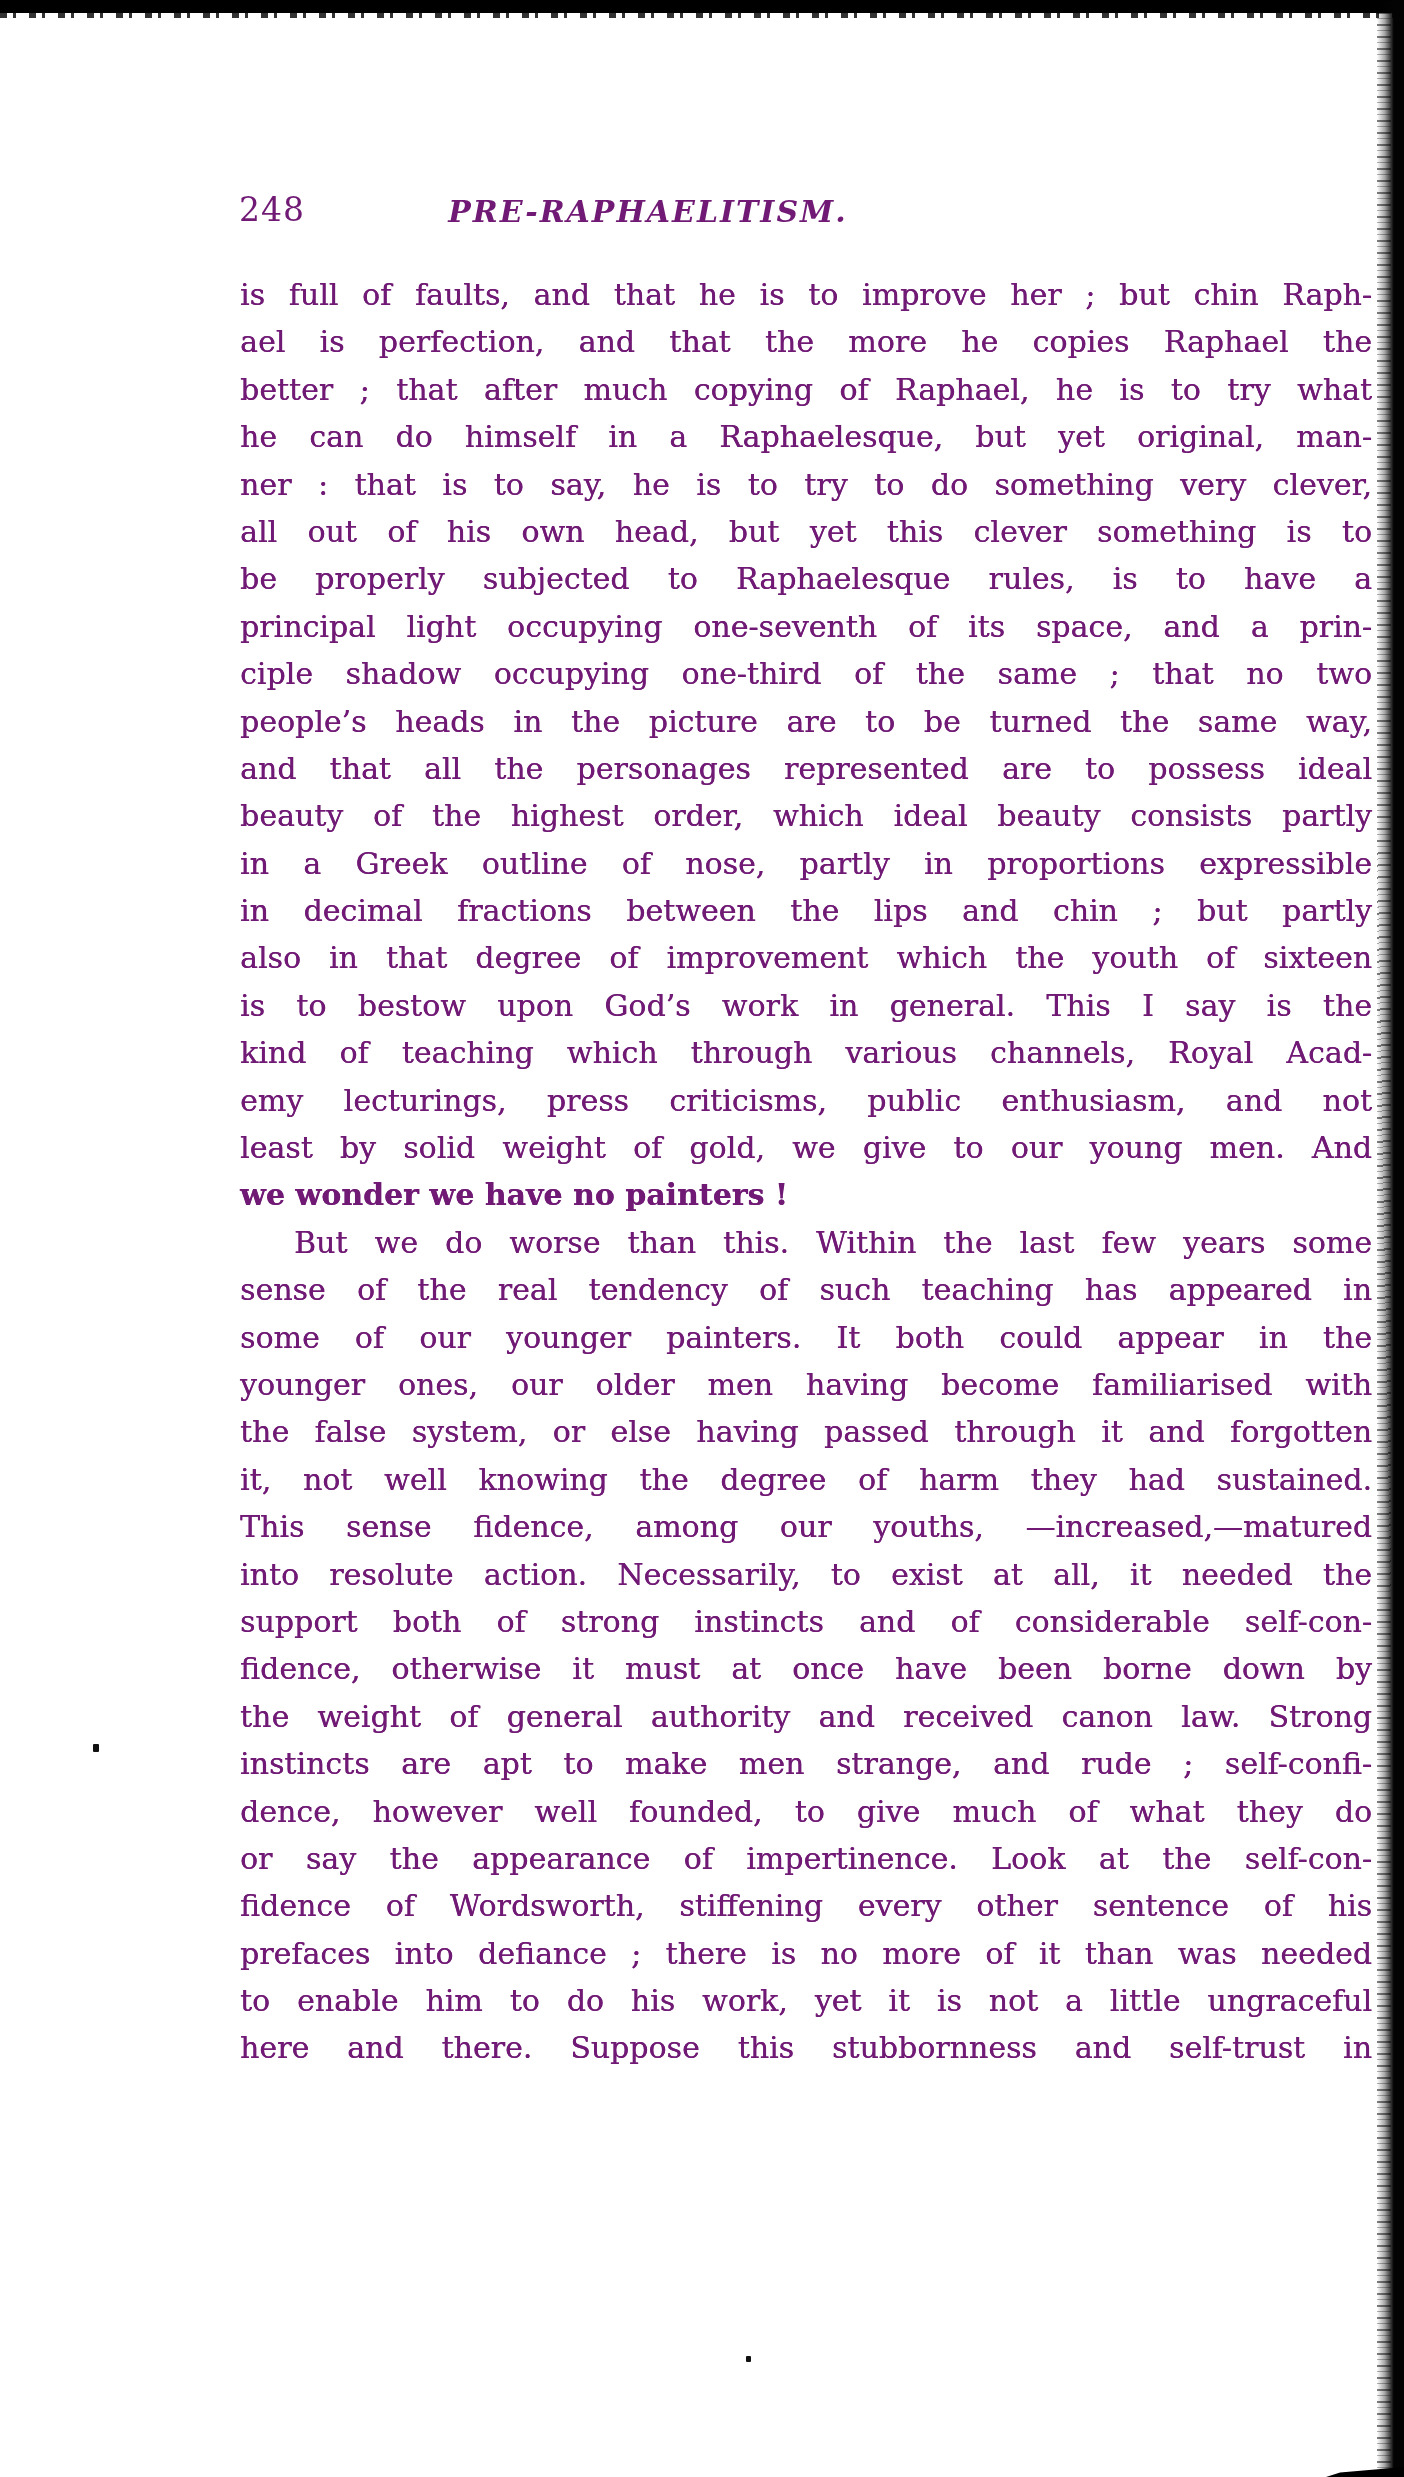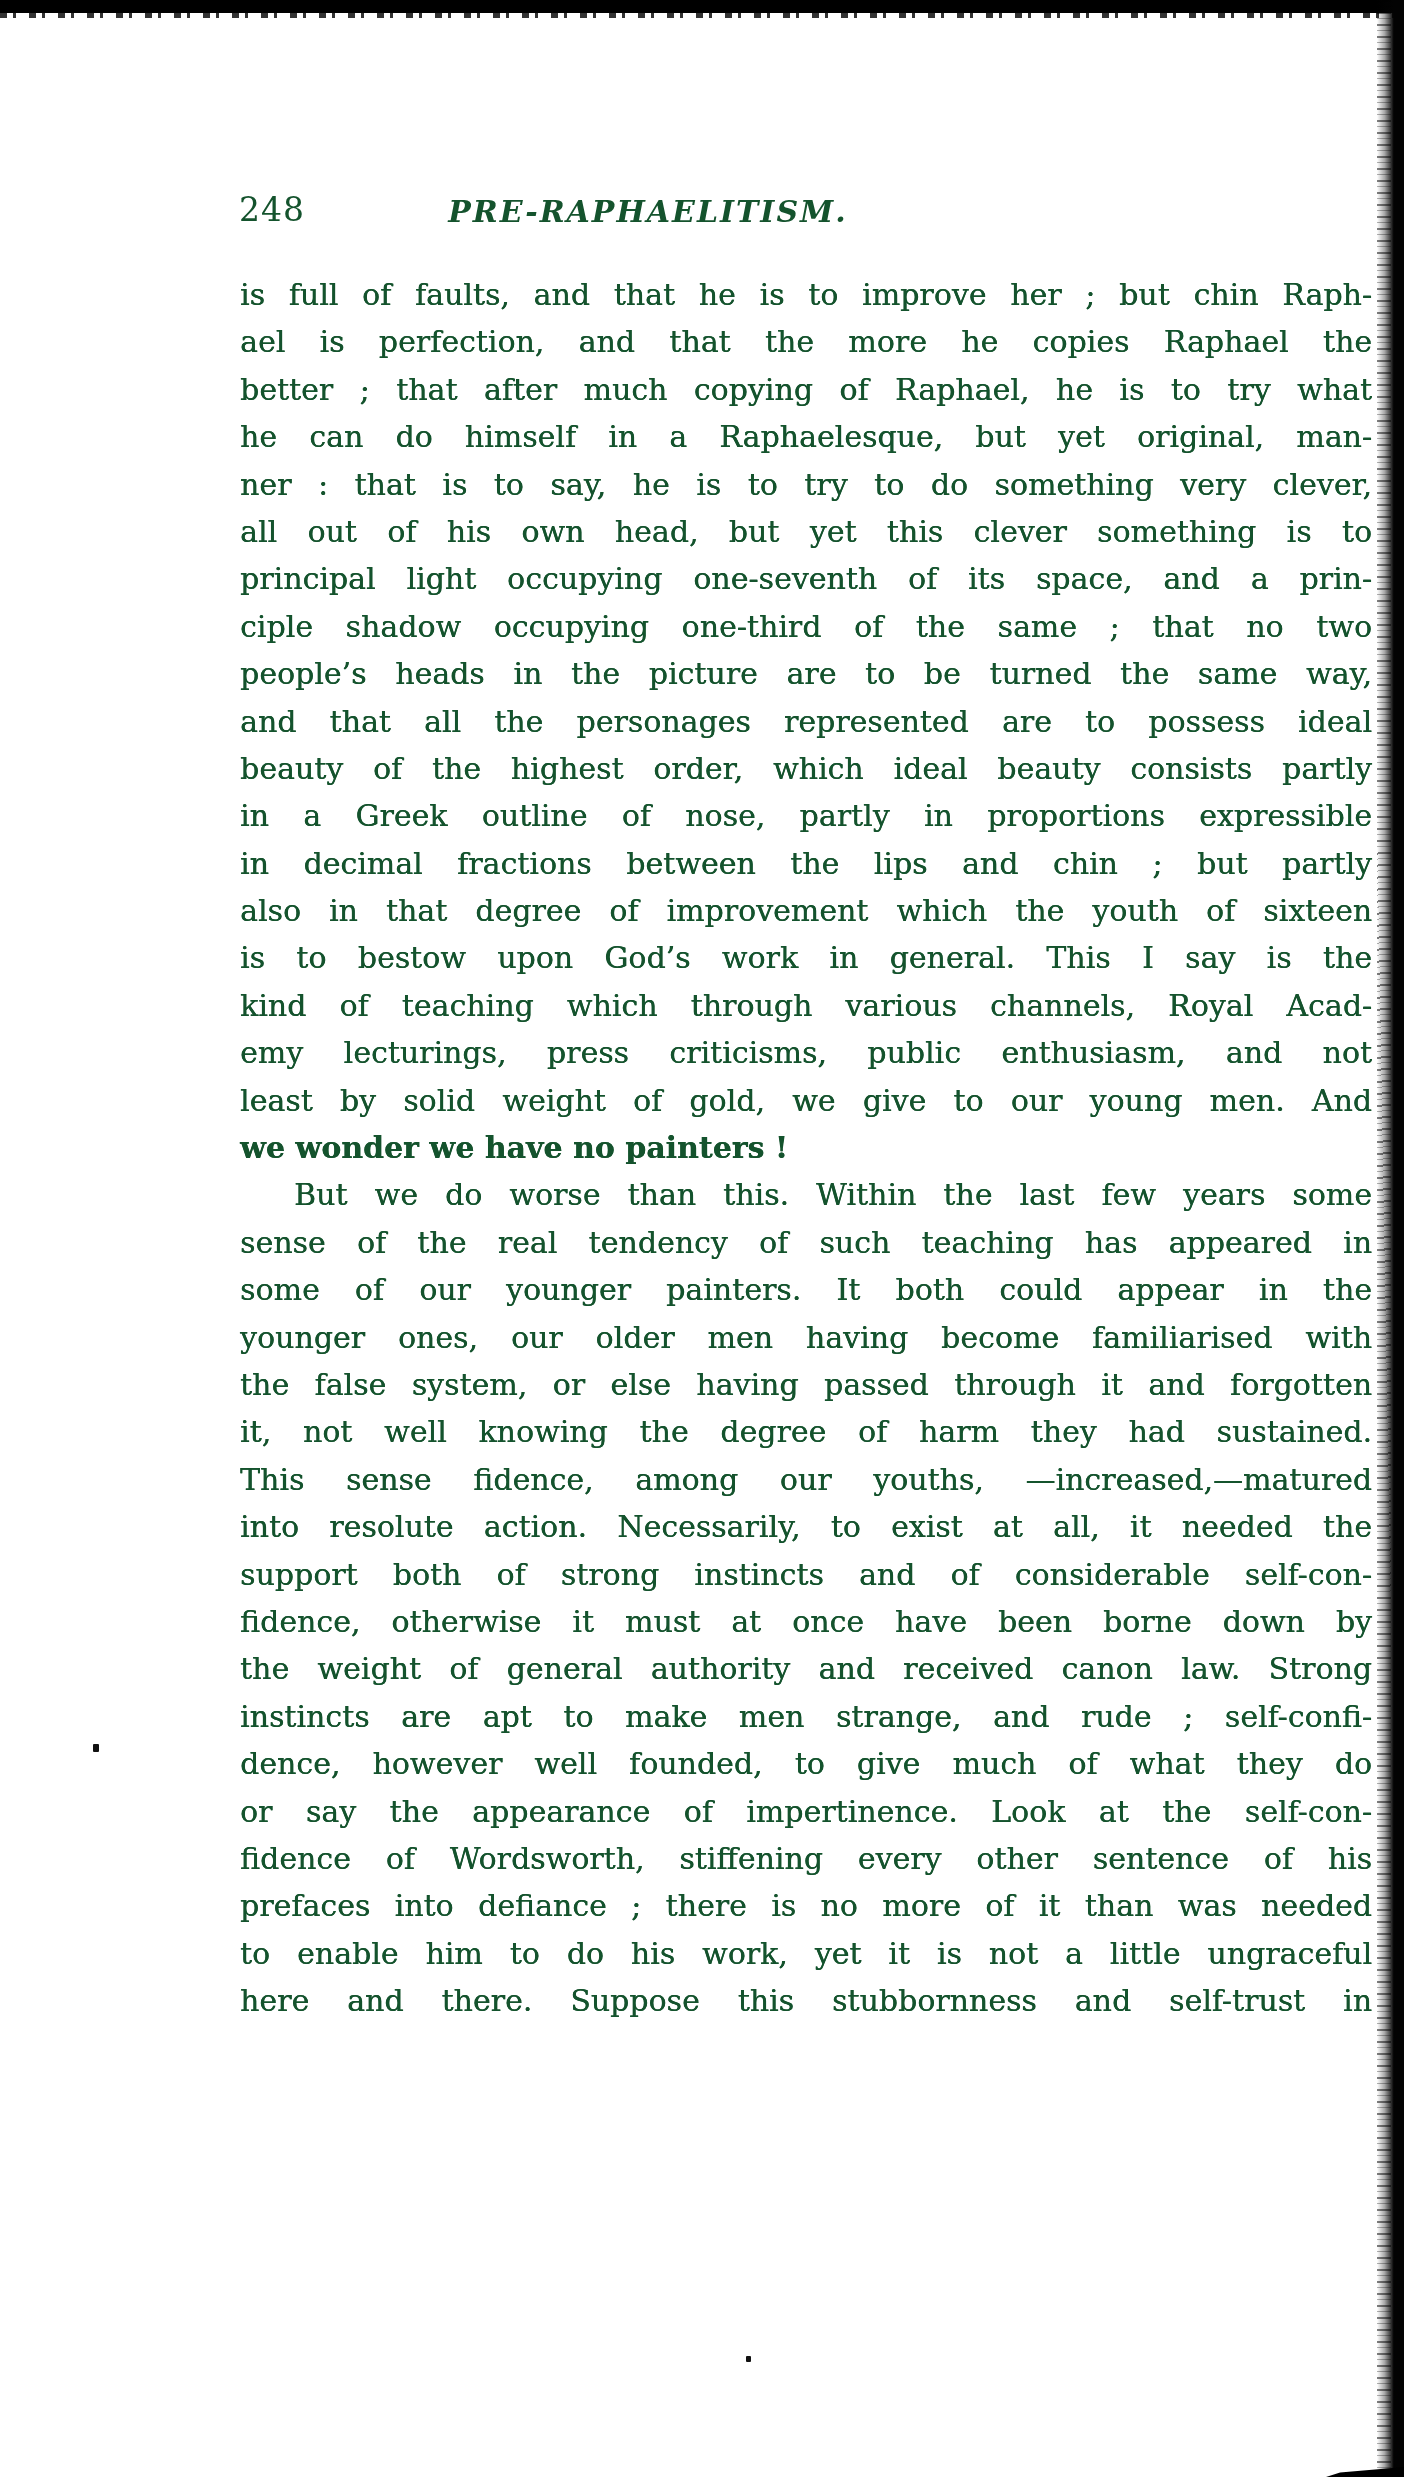--- a/index.html
+++ b/index.html
@@ -2,21 +2,21 @@
 <html><head>
 <meta charset="utf-8">
 <style>
   html,body{margin:0;padding:0;background:#e8e8e8;}
   .page{
     position:relative;
     width:1404px;height:2477px;
     background:#ffffff;
     overflow:hidden;
     font-family:"DejaVu Serif", serif;
-    color:#14532d;
+    color:#701a75;
   }
   
   .top-edge{
     position:absolute;top:0;left:0;width:100%;height:13px;
     background:#000;
   }
   .top-edge::after{
     content:"";position:absolute;top:13px;left:0;width:100%;height:5px;
     background:repeating-linear-gradient(90deg,#000 0 7px,transparent 7px 13px,#000 13px 16px,transparent 16px 29px);
     opacity:.8;
@@ -77,20 +77,21 @@
   <div class="page-number">248</div>
   <div class="running-head">PRE-RAPHAELITISM.</div>
 
   <div class="body-text">
       <div class="line"><span>is full of faults, and that he is to improve her ; but chin Raph-</span></div>
       <div class="line"><span>ael is perfection, and that the more he copies Raphael the</span></div>
       <div class="line"><span>better ; that after much copying of Raphael, he is to try what</span></div>
       <div class="line"><span>he can do himself in a Raphaelesque, but yet original, man-</span></div>
       <div class="line"><span>ner : that is to say, he is to try to do something very clever,</span></div>
       <div class="line"><span>all out of his own head, but yet this clever something is to</span></div>
+      <div class="line"><span>be properly subjected to Raphaelesque rules, is to have a</span></div>
       <div class="line"><span>principal light occupying one-seventh of its space, and a prin-</span></div>
       <div class="line"><span>ciple shadow occupying one-third of the same ; that no two</span></div>
       <div class="line"><span>people’s heads in the picture are to be turned the same way,</span></div>
       <div class="line"><span>and that all the personages represented are to possess ideal</span></div>
       <div class="line"><span>beauty of the highest order, which ideal beauty consists partly</span></div>
       <div class="line"><span>in a Greek outline of nose, partly in proportions expressible</span></div>
       <div class="line"><span>in decimal fractions between the lips and chin ; but partly</span></div>
       <div class="line"><span>also in that degree of improvement which the youth of sixteen</span></div>
       <div class="line"><span>is to bestow upon God’s work in general.  This I say is the</span></div>
       <div class="line"><span>kind of teaching which through various channels, Royal Acad-</span></div>

